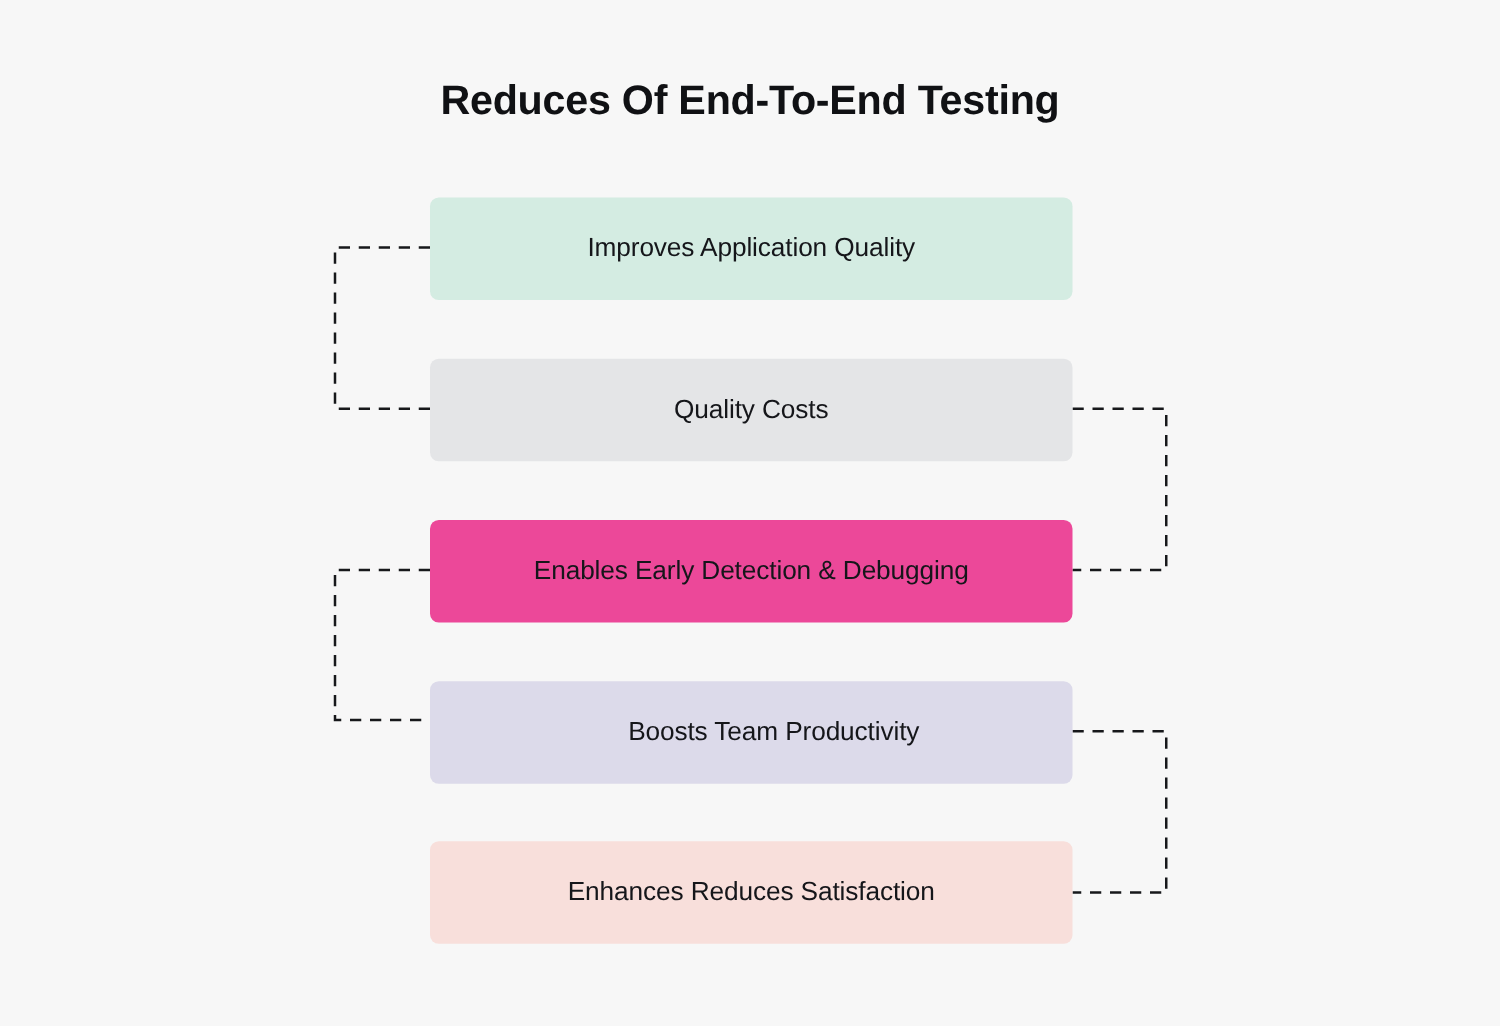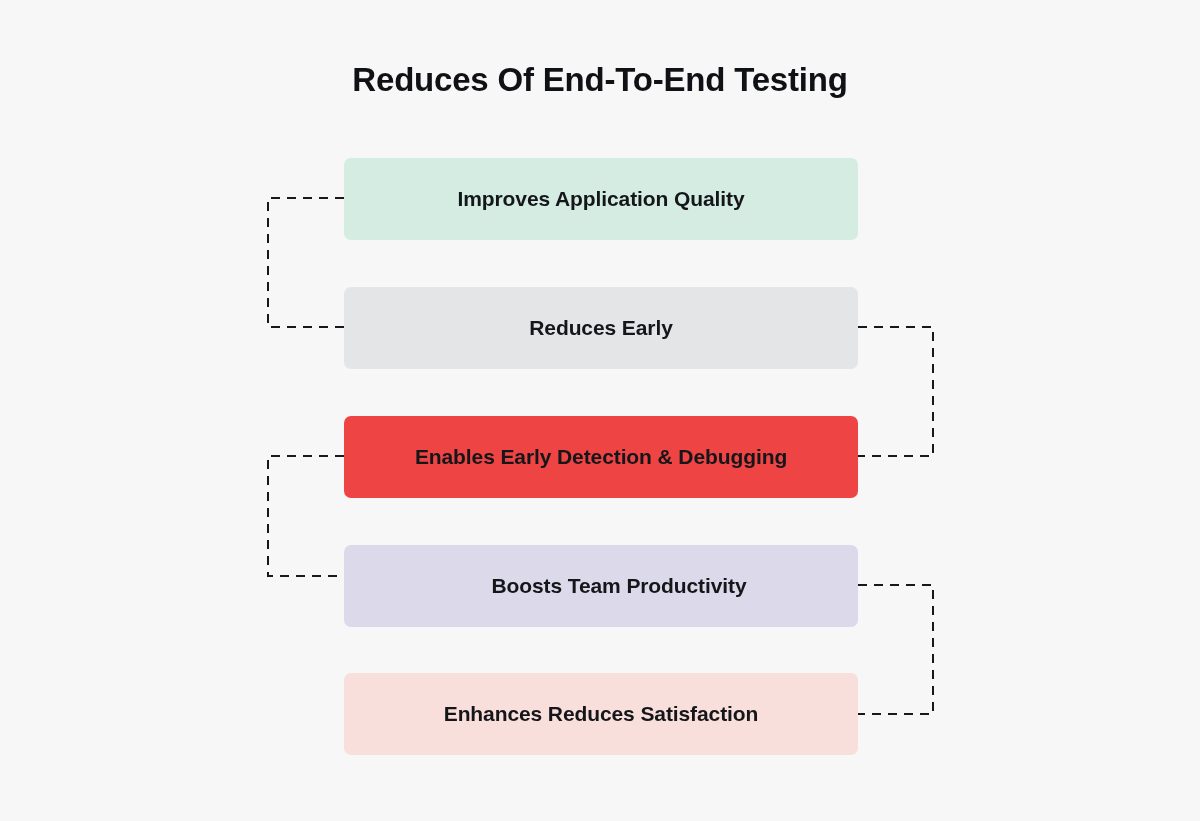--- a/index.html
+++ b/index.html
@@ -44,21 +44,21 @@
     width: 514px;
     height: 82px;
     border-radius: 7px;
     display: flex;
     align-items: center;
     justify-content: center;
     box-sizing: border-box;
   }
   .benefit-label {
     font-size: 21px;
-    font-weight: 700;
+    font-weight: 400;
     color: #15161a;
     letter-spacing: -0.1px;
     text-align: center;
     white-space: nowrap;
     line-height: 28px;
   }
 
   #box-0 { top: 158px; background: #d4ece2; }
   #box-1 { top: 287px; background: #e4e5e7; }
   #box-2 { top: 416px; background: #f5f0d5; }
@@ -116,24 +116,24 @@
     <svg width="1200" height="821" viewBox="0 0 1200 821">
       <path d="M 858 585 L 933 585 L 933 714 L 858 714" stroke="#17181b"></path>
     </svg>
   </div>
 
   <div class="benefit-box" id="box-0" style="background: rgb(212, 236, 226);">
     <span class="benefit-label" style="color: rgb(21, 22, 26);">Improves Application Quality</span>
   </div>
 
   <div class="benefit-box" id="box-1" style="background: rgb(228, 229, 231);">
-    <span class="benefit-label" style="color: rgb(21, 22, 26);">Reduces Early</span>
+    <span class="benefit-label" style="color: rgb(21, 22, 26);">Quality Costs</span>
   </div>
 
-  <div class="benefit-box" id="box-2" style="background: #ef4444;">
+  <div class="benefit-box" id="box-2" style="background: #ec4899;">
     <span class="benefit-label" style="color: rgb(21, 22, 26);">Enables Early Detection &amp; Debugging</span>
   </div>
 
   <div class="benefit-box" id="box-3" style="background: rgb(220, 218, 234);">
     <span class="benefit-label" style="color: rgb(21, 22, 26); margin-left: 36px;">Boosts Team Productivity</span>
   </div>
 
   <div class="benefit-box" id="box-4" style="background: rgb(248, 223, 219);">
     <span class="benefit-label" style="color: rgb(21, 22, 26);">Enhances Reduces Satisfaction</span>
   </div>

